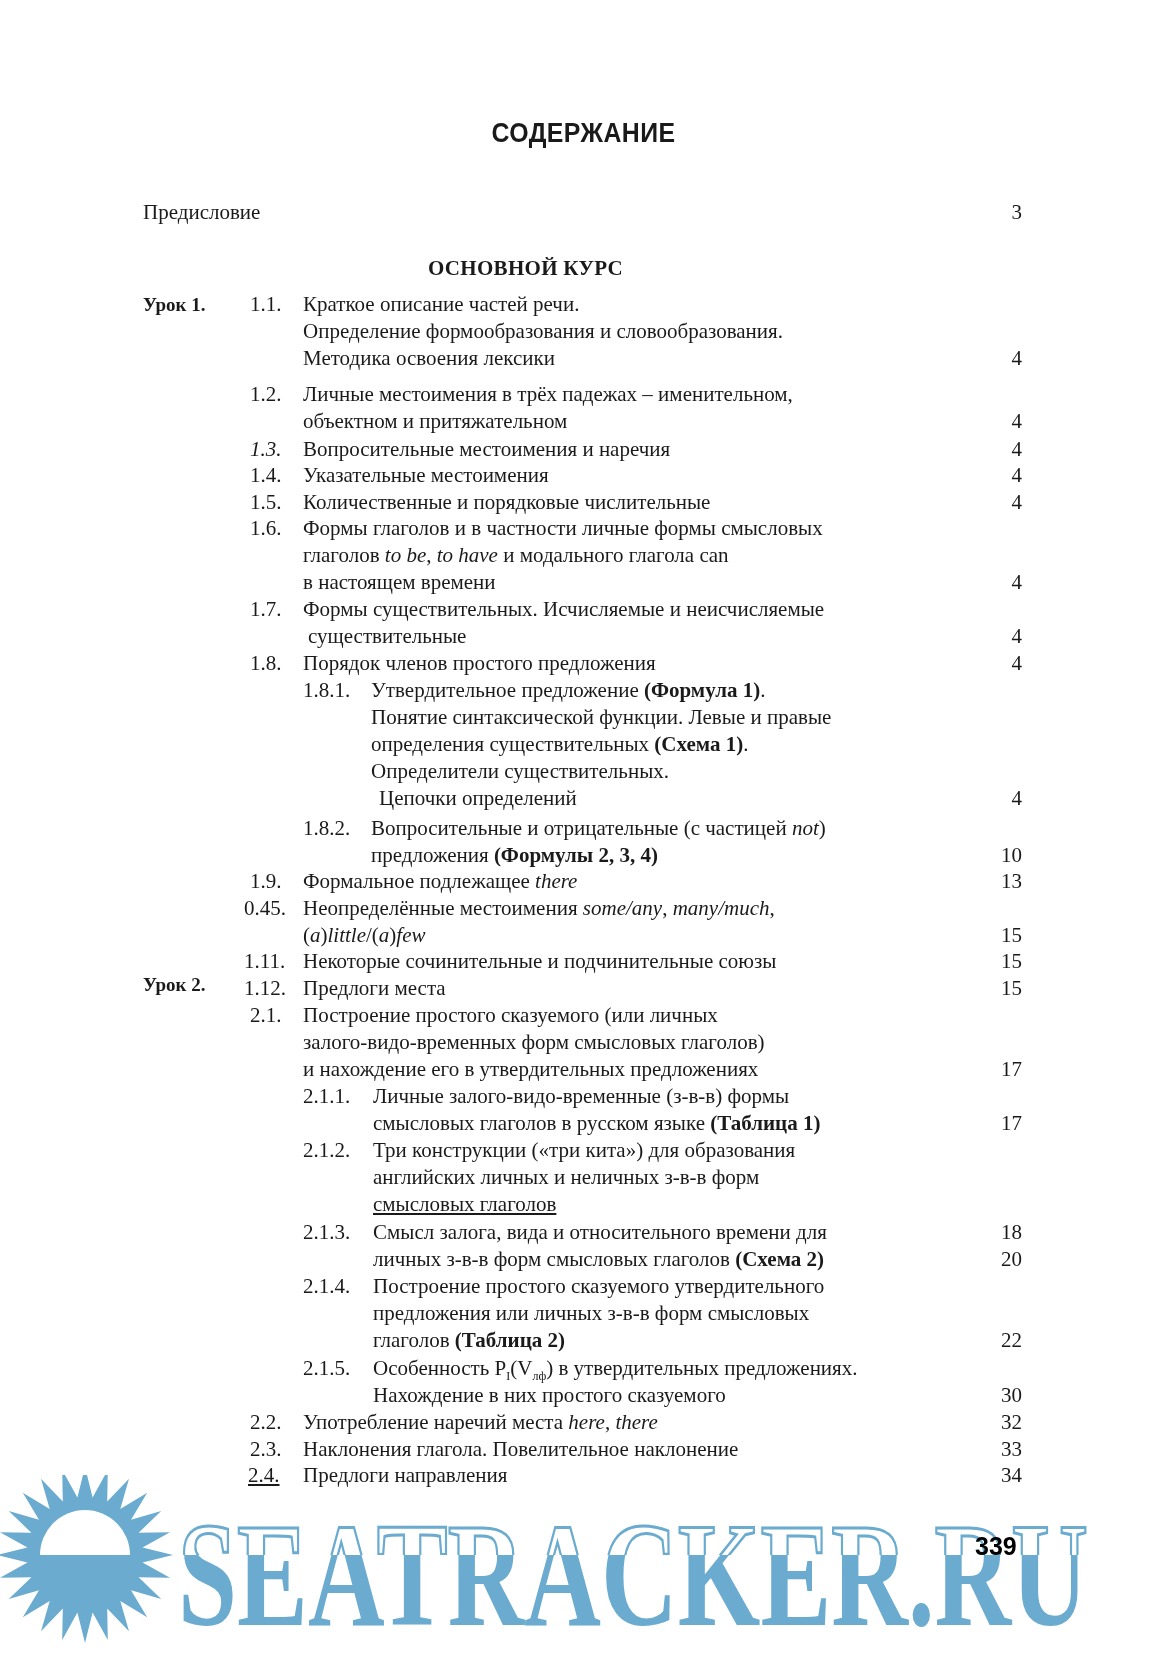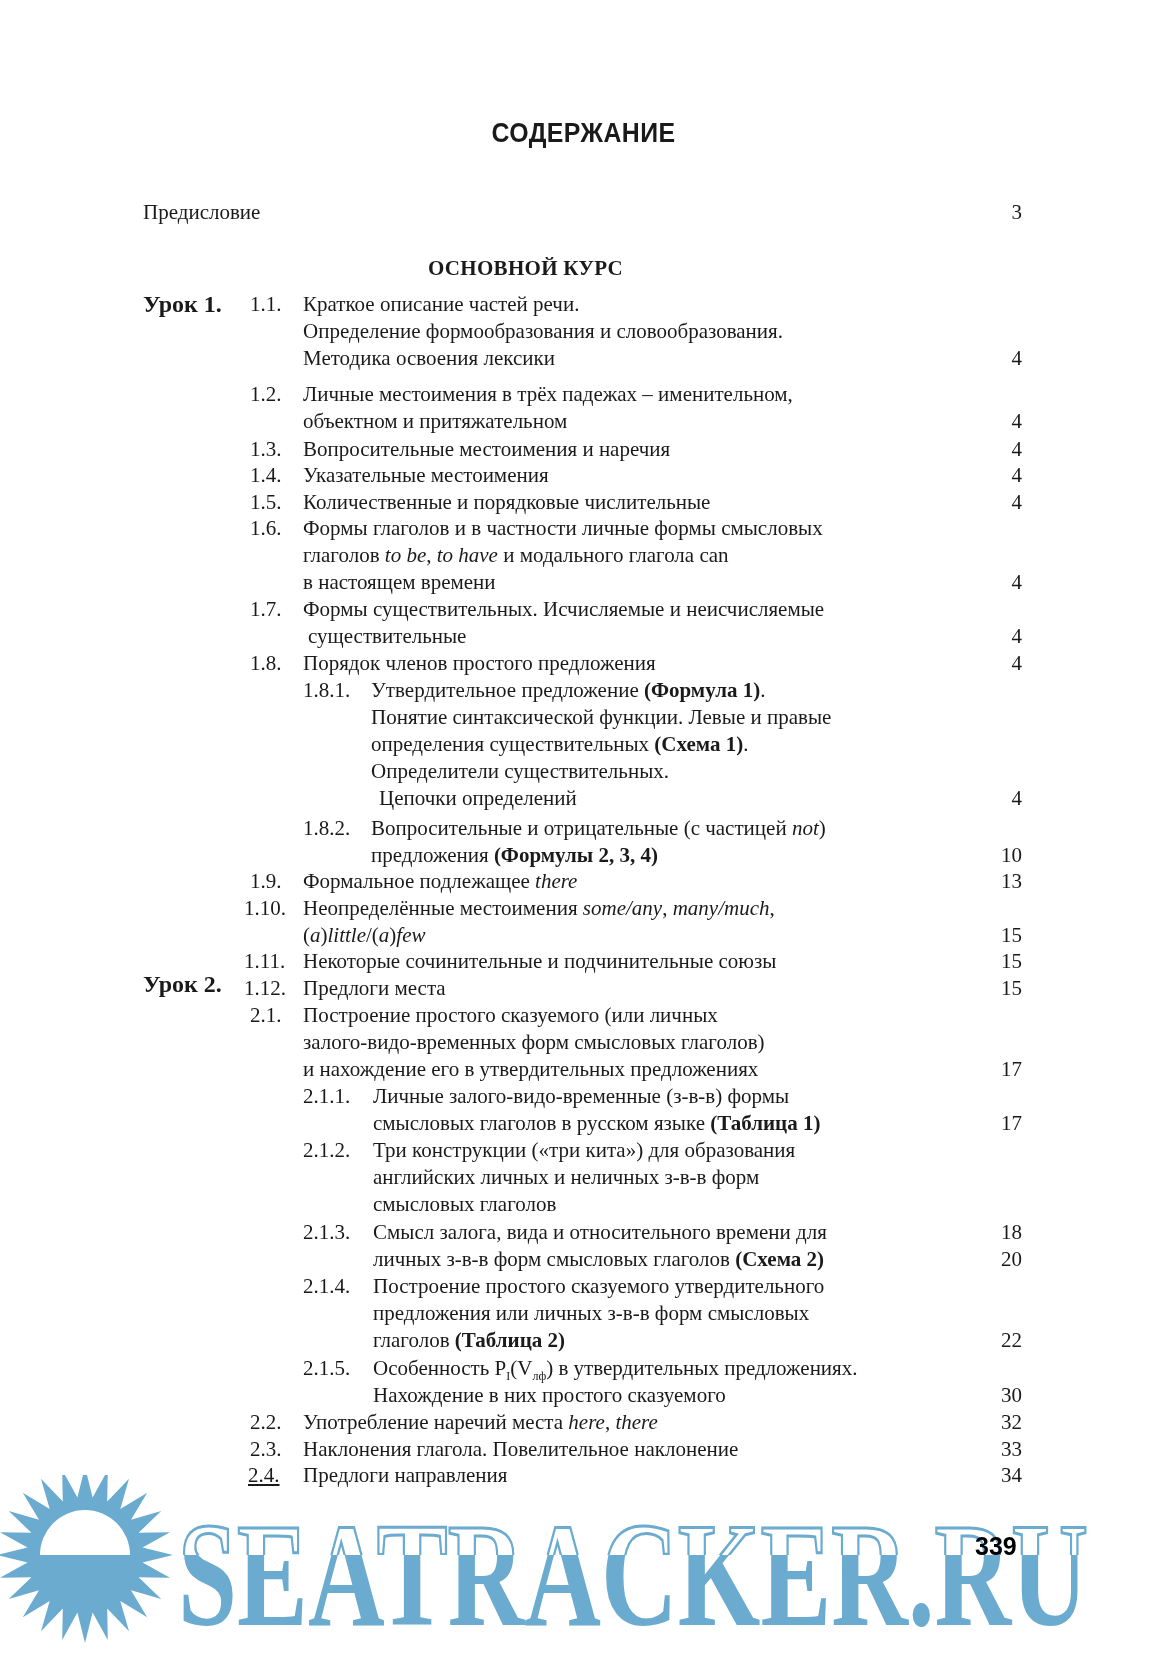--- a/index.html
+++ b/index.html
@@ -5,21 +5,21 @@
   html, body { margin: 0; padding: 0; background: #ffffff; }
   body { width: 1167px; height: 1653px; position: relative; overflow: hidden;
          font-family: "Liberation Serif", "DejaVu Serif", serif; color: #1a1a1a; }
   .page-title { position: absolute; top: 118px; left: 0; width: 1167px; text-align: center;
                 font-family: "Liberation Sans", "DejaVu Sans", sans-serif; font-weight: bold;
                 font-size: 27px; letter-spacing: 0.5px; transform: scaleX(0.92); }
   .row { position: absolute; font-size: 21px; line-height: 27px; white-space: nowrap; }
   .pg { position: absolute; font-size: 21px; line-height: 27px; width: 60px; text-align: right; left: 962px; }
   .section-head { position: absolute; top: 256px; left: 0; width: 1051px; text-align: center;
                   font-size: 21px; font-weight: bold; letter-spacing: 0.3px; }
-  .lesson { position: absolute; left: 143px; font-size: 24px; font-weight: bold; line-height: 27px; }
+  .lesson { position: absolute; left: 143px; font-size: 19px; font-weight: bold; line-height: 27px; }
   .num { position: absolute; font-size: 21px; line-height: 27px; }
   i { font-style: italic; }
   b { font-weight: bold; }
   sub { font-size: 12px; }
   .page-number { position: absolute; left: 975px; top: 1532px; font-family: "Liberation Sans", "DejaVu Sans", sans-serif;
                  font-weight: bold; font-size: 25px; color: #000; z-index: 3; }
   .watermark { position: absolute; left: 0; top: 1475px; width: 1167px; height: 178px; z-index: 2; pointer-events: none; }
 </style>
 </head>
 <body>
@@ -37,21 +37,21 @@
 <div id="toc">
     <div class="num" style="top: 291px; left: 250px;">1.1.</div>
     <div class="row" style="top: 291px; left: 303px;">Краткое описание частей речи.</div>
     <div class="row" style="top: 318px; left: 303px;">Определение формообразования и словообразования.</div>
     <div class="row" style="top: 345px; left: 303px;">Методика освоения лексики</div>
     <div class="pg" style="top: 345px;">4</div>
     <div class="num" style="top: 381px; left: 250px;">1.2.</div>
     <div class="row" style="top: 381px; left: 303px;">Личные местоимения в трёх падежах – именительном,</div>
     <div class="row" style="top: 408px; left: 303px;">объектном и притяжательном</div>
     <div class="pg" style="top: 408px;">4</div>
-    <div class="num" style="top: 436px; left: 250px;">1.3.</div>
+    <div class="num" style="top: 436px; left: 250px; font-style: italic;">1.3.</div>
     <div class="row" style="top: 436px; left: 303px;">Вопросительные местоимения и наречия</div>
     <div class="pg" style="top: 436px;">4</div>
     <div class="num" style="top: 462px; left: 250px; text-align: right;">1.4.</div>
     <div class="row" style="top: 462px; left: 303px;">Указательные местоимения</div>
     <div class="pg" style="top: 462px;">4</div>
     <div class="num" style="top: 489px; left: 250px;">1.5.</div>
     <div class="row" style="top: 489px; left: 303px;">Количественные и порядковые числительные</div>
     <div class="pg" style="top: 489px;">4</div>
     <div class="num" style="top: 515px; left: 250px;">1.6.</div>
     <div class="row" style="top: 515px; left: 303px;">Формы глаголов и в частности личные формы смысловых</div>
@@ -72,21 +72,21 @@
     <div class="row" style="top: 758px; left: 371px;">Определители существительных.</div>
     <div class="row" style="top: 785px; left: 371px; margin-left: 8px;">Цепочки определений</div>
     <div class="pg" style="top: 785px;">4</div>
     <div class="num" style="top: 815px; left: 303px;">1.8.2.</div>
     <div class="row" style="top: 815px; left: 371px;">Вопросительные и отрицательные (с частицей <i>not</i>)</div>
     <div class="row" style="top: 842px; left: 371px;">предложения <b>(Формулы 2, 3, 4)</b></div>
     <div class="pg" style="top: 842px;">10</div>
     <div class="num" style="top: 868px; left: 250px;">1.9.</div>
     <div class="row" style="top: 868px; left: 303px;">Формальное подлежащее <i>there</i></div>
     <div class="pg" style="top: 868px;">13</div>
-    <div class="num" style="top: 895px; left: 244px;">1.10.</div>
+    <div class="num" style="top: 895px; left: 244px;">0.45.</div>
     <div class="row" style="top: 895px; left: 303px;">Неопределённые местоимения <i>some/any</i>, <i>many/much</i>,</div>
     <div class="row" style="top: 922px; left: 303px;">(<i>a</i>)<i>little</i>/(<i>a</i>)<i>few</i></div>
     <div class="pg" style="top: 922px;">15</div>
     <div class="num" style="top: 948px; left: 244px;">1.11.</div>
     <div class="row" style="top: 948px; left: 303px;">Некоторые сочинительные и подчинительные союзы</div>
     <div class="pg" style="top: 948px;">15</div>
     <div class="num" style="top: 975px; left: 244px;">1.12.</div>
     <div class="row" style="top: 975px; left: 303px;">Предлоги места</div>
     <div class="pg" style="top: 975px;">15</div>
     <div class="num" style="top: 1002px; left: 250px;">2.1.</div>
@@ -94,21 +94,21 @@
     <div class="row" style="top: 1029px; left: 303px;">залого-видо-временных форм смысловых глаголов)</div>
     <div class="row" style="top: 1056px; left: 303px;">и нахождение его в утвердительных предложениях</div>
     <div class="pg" style="top: 1056px;">17</div>
     <div class="num" style="top: 1083px; left: 303px;">2.1.1.</div>
     <div class="row" style="top: 1083px; left: 373px;">Личные залого-видо-временные (з-в-в) формы</div>
     <div class="row" style="top: 1110px; left: 373px;">смысловых глаголов в русском языке <b>(Таблица 1)</b></div>
     <div class="pg" style="top: 1110px;">17</div>
     <div class="num" style="top: 1137px; left: 303px;">2.1.2.</div>
     <div class="row" style="top: 1137px; left: 373px;">Три конструкции («три кита») для образования</div>
     <div class="row" style="top: 1164px; left: 373px;">английских личных и неличных з-в-в форм</div>
-    <div class="row" style="top: 1191px; left: 373px;">смысловых глаголов</div>
+    <div class="row" style="top: 1191px; left: 373px; text-decoration: underline;">смысловых глаголов</div>
     <div class="pg" style="top: 1191px; margin-top: 28px;">18</div>
     <div class="num" style="top: 1219px; left: 303px;">2.1.3.</div>
     <div class="row" style="top: 1219px; left: 373px;">Смысл залога, вида и относительного времени для</div>
     <div class="row" style="top: 1246px; left: 373px;">личных з-в-в форм смысловых глаголов <b>(Схема 2)</b></div>
     <div class="pg" style="top: 1246px;">20</div>
     <div class="num" style="top: 1273px; left: 303px;">2.1.4.</div>
     <div class="row" style="top: 1273px; left: 373px;">Построение простого сказуемого утвердительного</div>
     <div class="row" style="top: 1300px; left: 373px;">предложения или личных з-в-в форм смысловых</div>
     <div class="row" style="top: 1327px; left: 373px;">глаголов <b>(Таблица 2)</b></div>
     <div class="pg" style="top: 1327px;">22</div>

